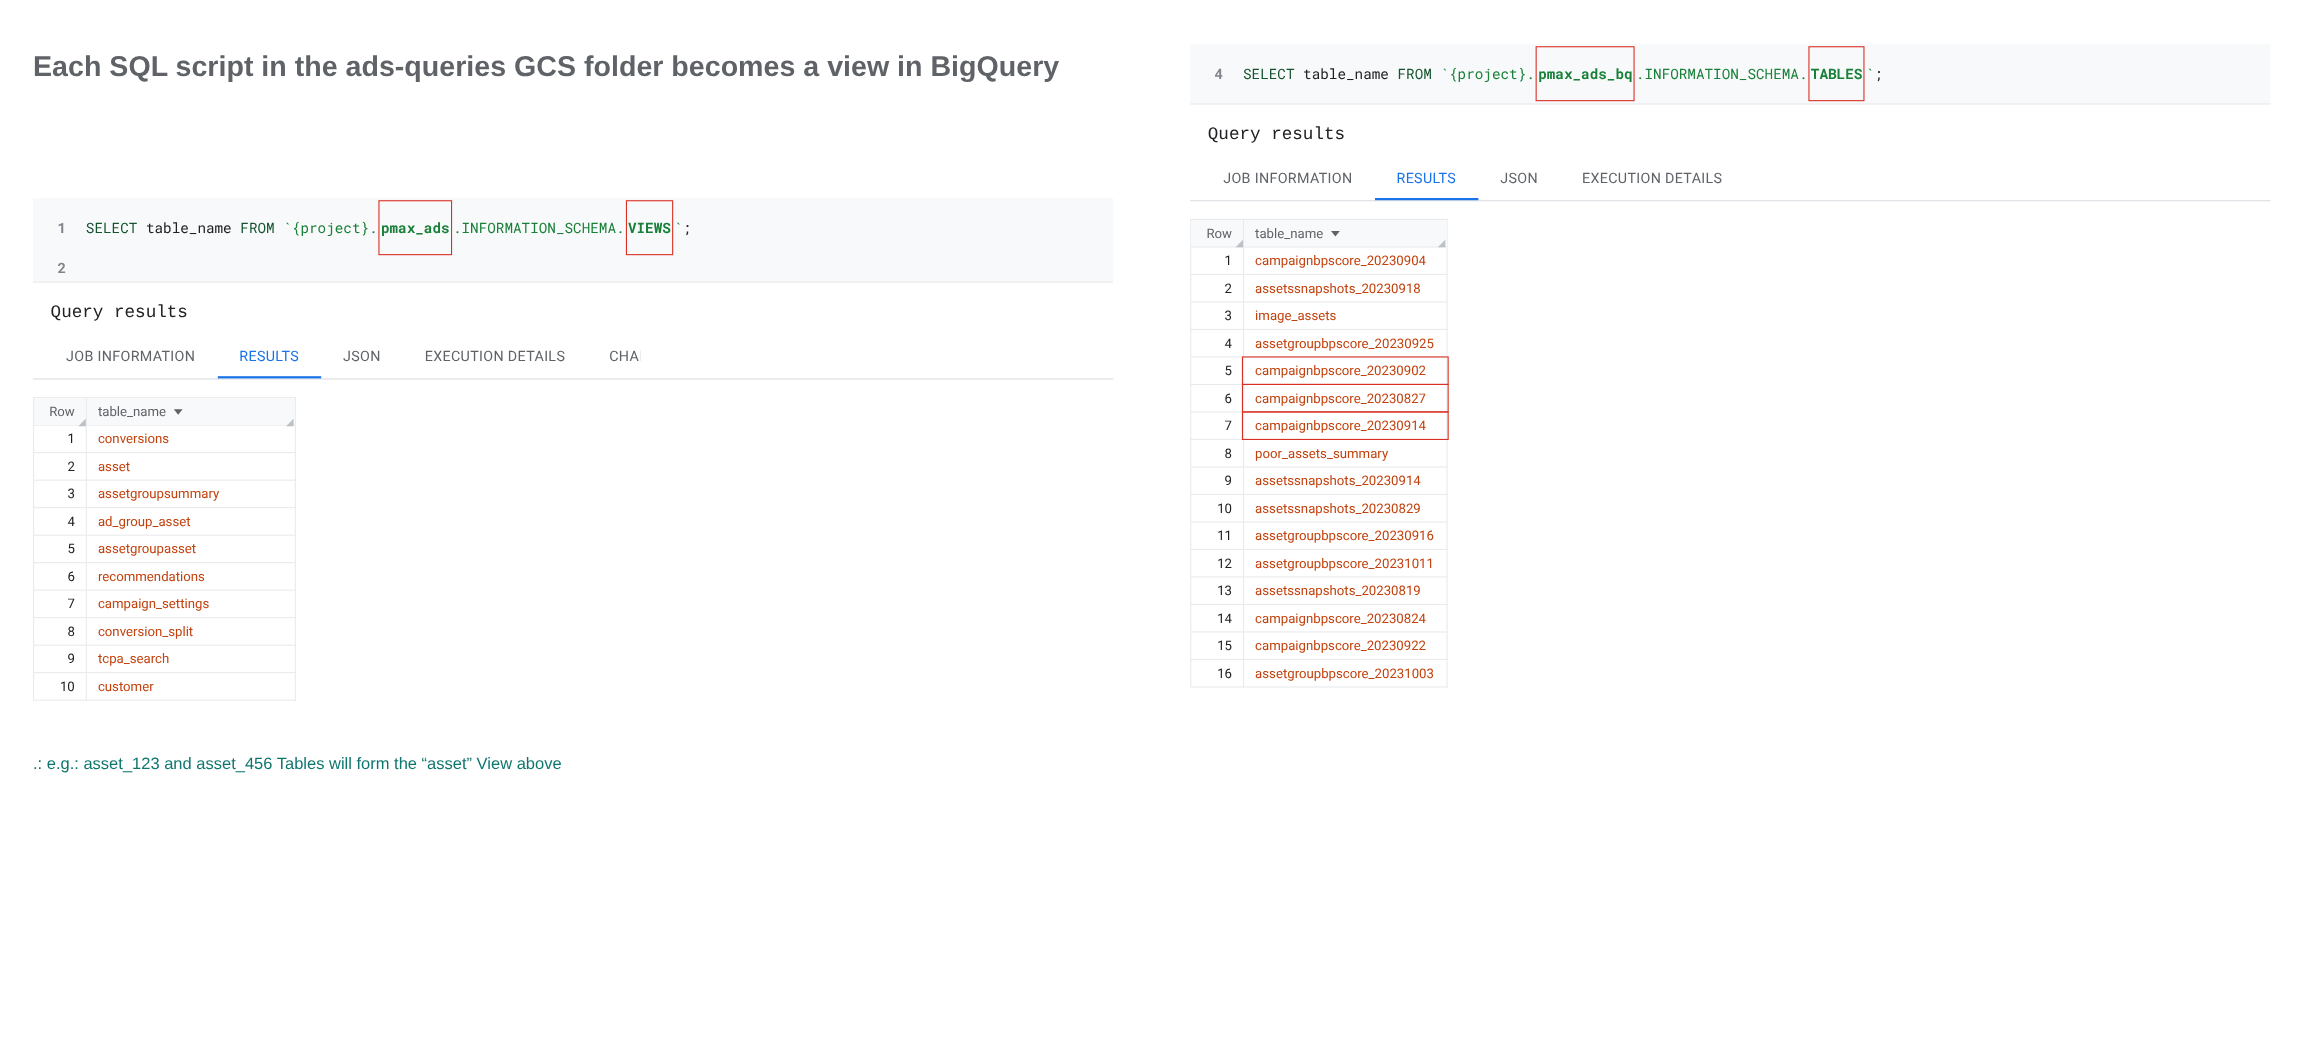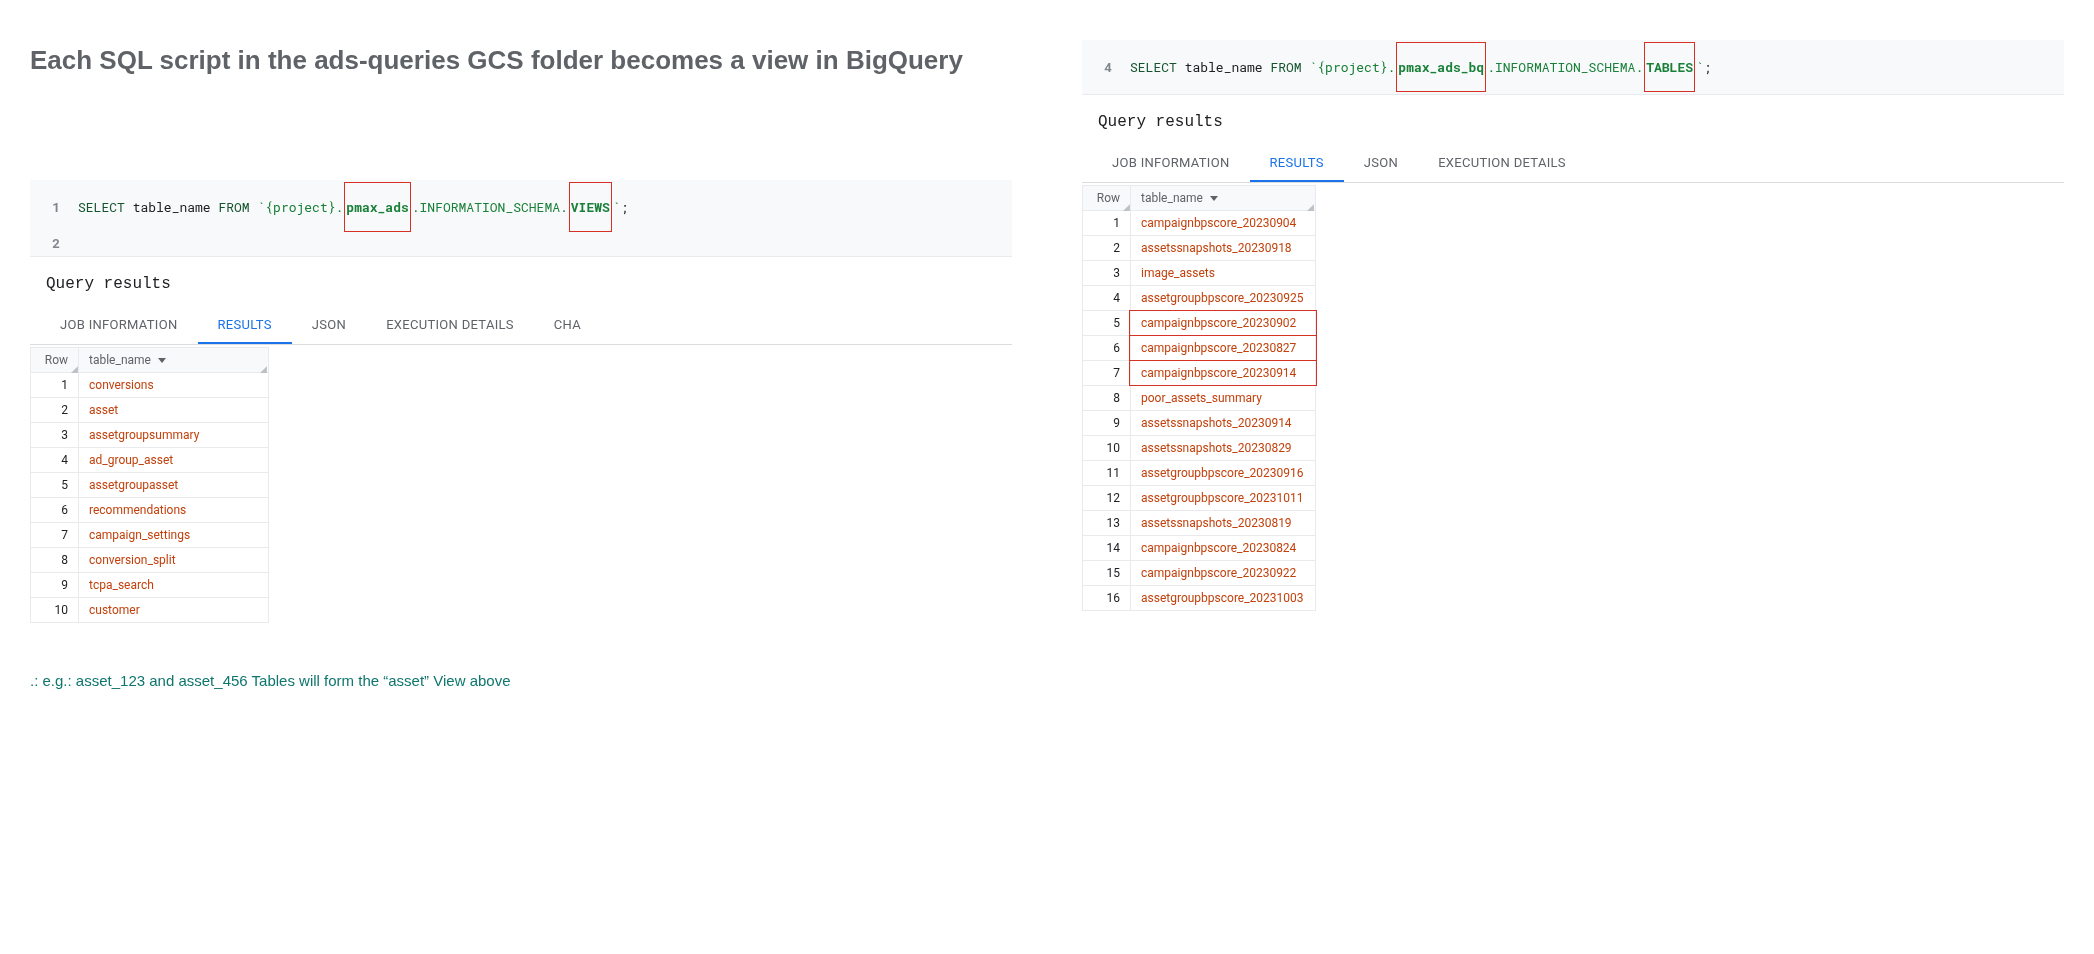--- a/index.html
+++ b/index.html
@@ -83,21 +83,21 @@
       white-space: nowrap;
       cursor: pointer;
     }
     .tab.active {
       color: #1a73e8;
       border-bottom: 2px solid #1a73e8;
     }
     .results-table {
       border-collapse: collapse;
       width: auto;
-      margin-top: 2px;
+      margin-top: 16px;
     }
     .results-table th, .results-table td {
       border: 1px solid #e8eaed;
       font-size: 12px;
       padding: 5px 10px;
       text-align: left;
       color: #c2410c;
     }
     .results-table th {
       background: #f8f9fa;

